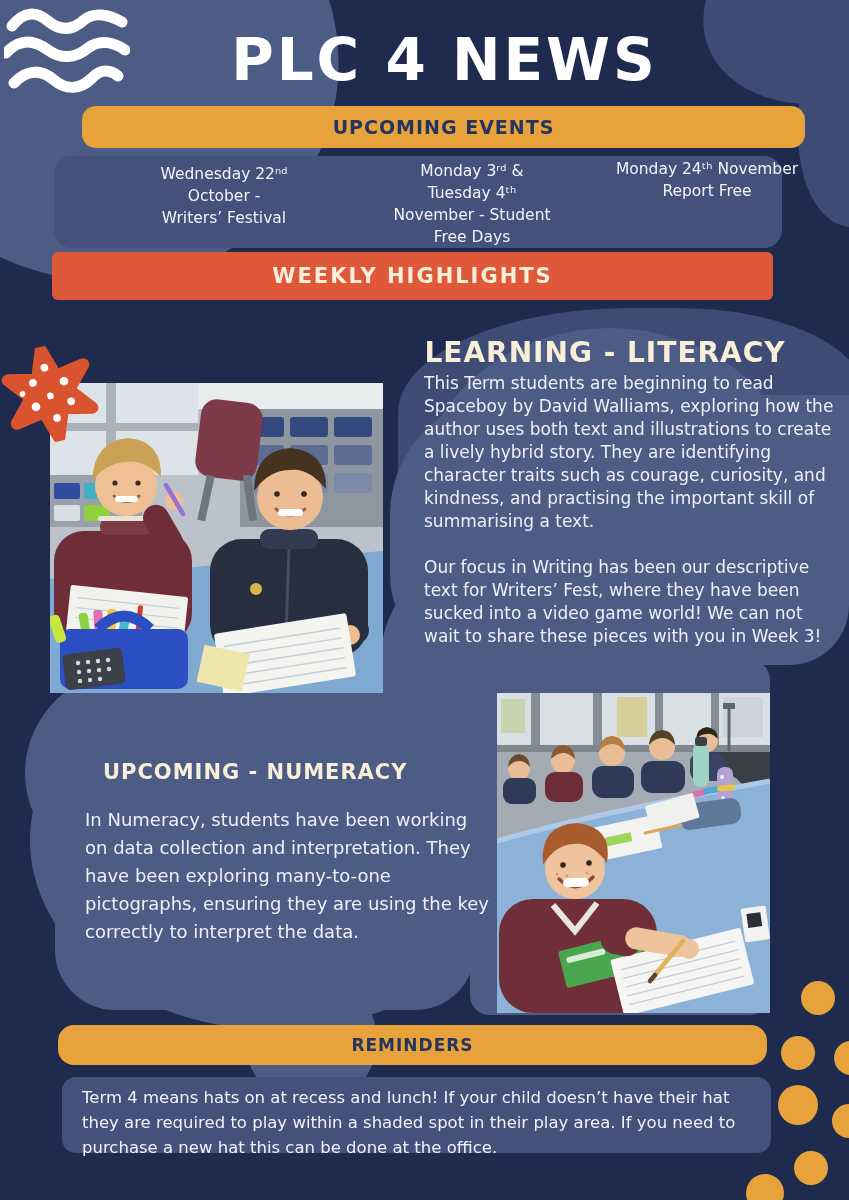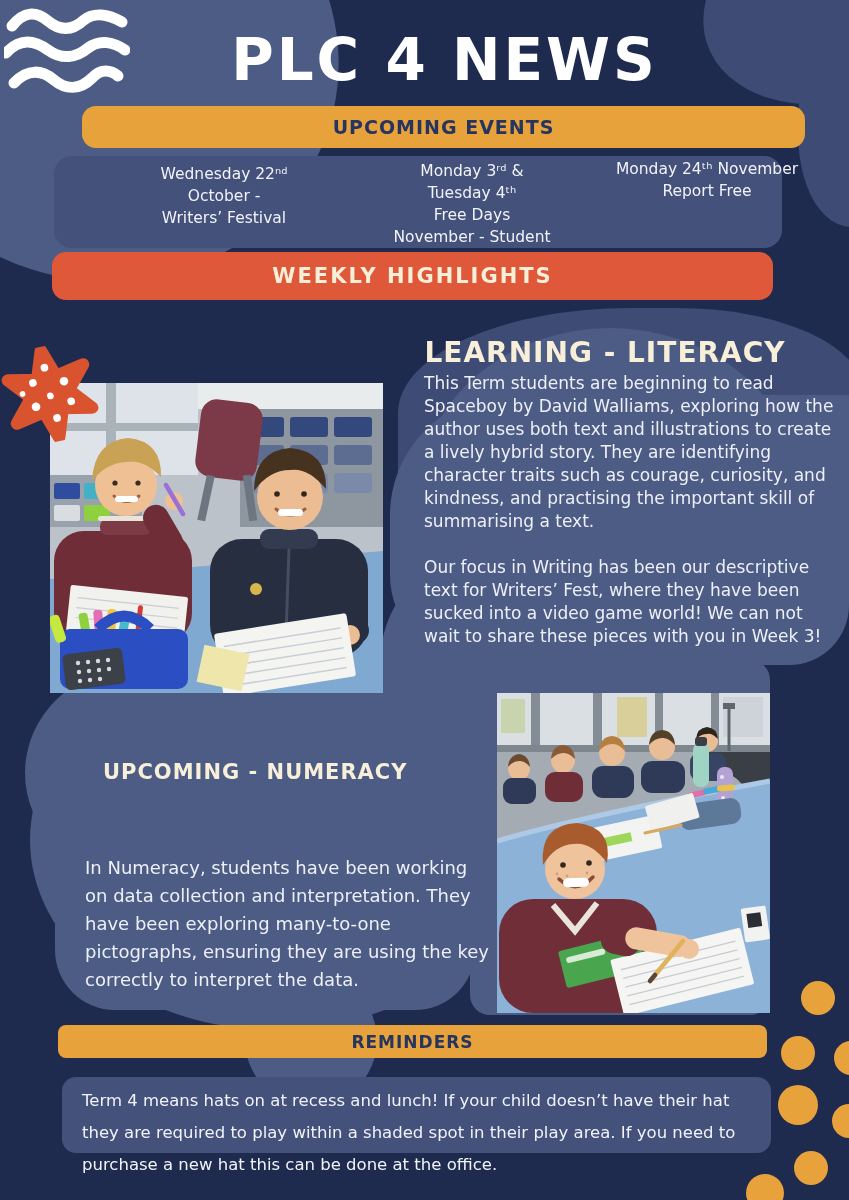--- a/index.html
+++ b/index.html
@@ -18,42 +18,42 @@
     position:absolute;left:80px;right:40px;top:26px;text-align:center;
     font-size:58px;font-weight:bold;letter-spacing:3px;color:#ffffff;
   }
   .banner{
     position:absolute;display:flex;align-items:center;justify-content:center;
     font-weight:bold;
   }
   .banner-amber{background:var(--amber,#e7a23b);color:var(--navy-text,#253560);}
   .banner-red{background:var(--red-orange,#e0583a);color:var(--cream,#f8efd9);}
   .banner1{left:62px;top:106px;width:723px;height:42px;border-radius:14px;font-size:19px;letter-spacing:1px;margin-left:20px;}
-  .banner2{left:52px;top:252px;width:721px;height:48px;border-radius:14px;font-size:21px;letter-spacing:2px;}
-  .banner3{left:58px;top:1025px;width:709px;height:33px;border-radius:8px;font-size:17px;letter-spacing:1px;}
+  .banner2{left:52px;top:252px;width:721px;height:48px;border-radius:6px;font-size:21px;letter-spacing:2px;}
+  .banner3{left:58px;top:1025px;width:709px;height:40px;border-radius:16px;font-size:17px;letter-spacing:1px;}
   .events-panel{
     position:absolute;left:54px;top:156px;width:728px;height:92px;border-radius:18px;
     background:var(--panel-blue,#43517b);
   }
   .event-col{position:absolute;text-align:center;font-size:15.5px;line-height:22px;color:#f1f3f9;}
   .event-col-1{left:80px;top:7px;width:180px;}
   .event-col-2{left:318px;top:4px;width:200px;}
   .event-col-3{left:532px;top:2px;width:242px;}
   .section-heading{position:absolute;font-weight:bold;color:var(--cream,#f8efd9);letter-spacing:1px;}
   .lit-heading{left:405px;top:336px;width:400px;text-align:center;font-size:28px;}
   .num-heading{left:103px;top:760px;font-size:21px;}
   .body-text{position:absolute;font-size:17px;line-height:23px;color:var(--body-text,#edf0f7);}
   .lit-text{left:424px;top:372px;width:412px;}
   .lit-text p{margin:0 0 23px 0;}
-  .num-text{left:85px;top:854px;width:408px;font-size:18px;line-height:28px;}
+  .num-text{left:85px;top:806px;width:408px;font-size:18px;line-height:28px;}
   .reminder-box{
     position:absolute;left:62px;top:1077px;width:709px;height:76px;border-radius:14px;
     background:var(--panel-blue,#43517b);
   }
-  .reminder-text{position:absolute;left:20px;top:8px;width:668px;font-size:16.5px;line-height:32px;color:#f1f3f9;}
+  .reminder-text{position:absolute;left:20px;top:8px;width:668px;font-size:16.5px;line-height:25px;color:#f1f3f9;}
   .photo{position:absolute;overflow:hidden;}
   .photo svg{display:block;width:100%;height:100%;}
   .photo1{left:50px;top:383px;width:333px;height:310px;}
   .photo2{left:497px;top:693px;width:273px;height:320px;}
   .waves{position:absolute;left:4px;top:6px;width:126px;height:96px;}
   .star{position:absolute;left:2px;top:346px;width:96px;height:96px;transform:rotate(-12deg);z-index:6;}
   .dot{position:absolute;border-radius:50%;background:var(--amber,#e7a23b);}
 </style>
 </head>
 <body>
@@ -92,22 +92,22 @@
 
   <div class="events-panel">
     <div class="event-col event-col-1">
       <div>Wednesday 22ⁿᵈ</div>
       <div>October -</div>
       <div>Writers’ Festival</div>
     </div>
     <div class="event-col event-col-2">
       <div>Monday 3ʳᵈ &amp;</div>
       <div>Tuesday 4ᵗʰ</div>
+      <div>November - Student</div>
       <div>Free Days</div>
-      <div>November - Student</div>
     </div>
     <div class="event-col event-col-3">
       <div>Monday 24ᵗʰ November</div>
       <div>Report Free</div>
     </div>
   </div>
 
   <div class="banner banner-red banner2">
     <span>WEEKLY HIGHLIGHTS</span>
   </div>

